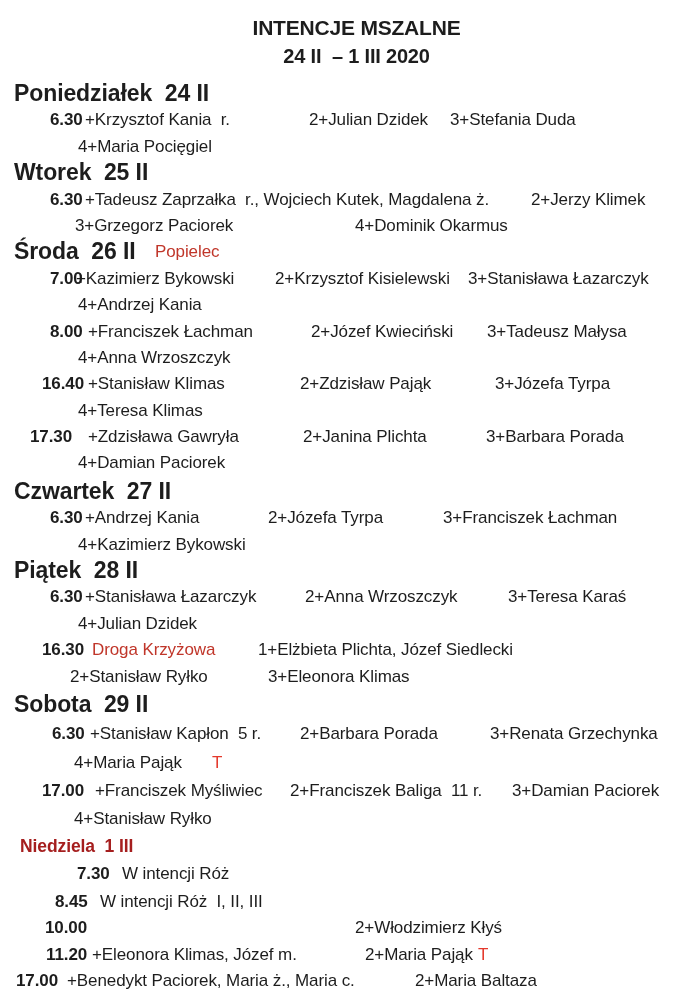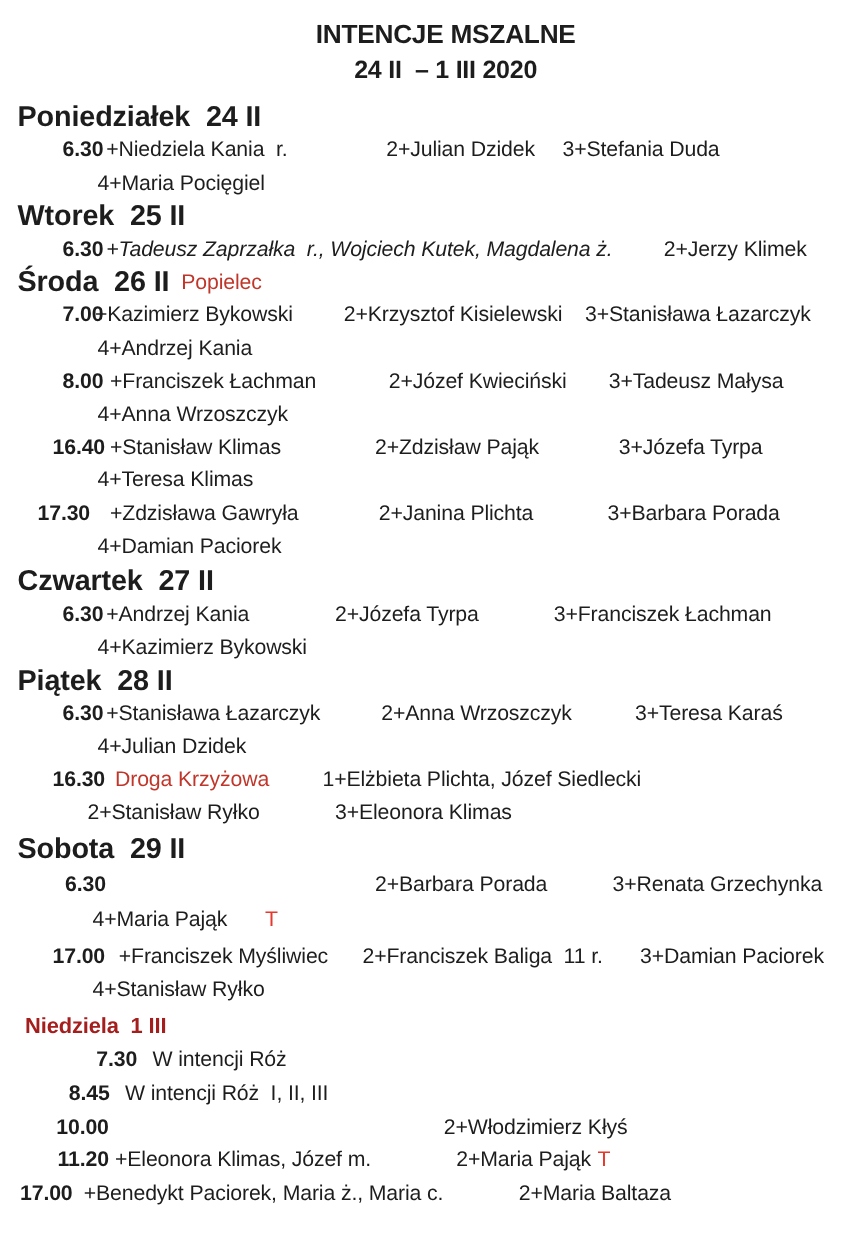--- a/index.html
+++ b/index.html
@@ -77,38 +77,42 @@
   <div class="title-block">
     <div class="title">INTENCJE MSZALNE</div>
     <div class="subtitle">24 II  – 1 III 2020</div>
   </div>
   <div id="schedule" class="schedule">
       <div class="line">
         <span class="seg header" style="left: 14px;">Poniedziałek  24 II</span>
       </div>
       <div class="line">
         <span class="seg time" style="left: 50px;">6.30</span>
-        <span class="seg text" style="left: 85px;">+Niedziela Kania  r.</span>
+        <span class="seg text" style="left: 85px;">+Krzysztof Kania  r.</span>
         <span class="seg text" style="left: 280px; margin-left: 29px;">2+Julian Dzidek</span>
         <span class="seg text" style="left: 450px;">3+Stefania Duda</span>
       </div>
       <div class="line">
         <span class="seg text" style="left: 78px;">4+Maria Pocięgiel</span>
       </div>
       <div class="line">
         <span class="seg header" style="left: 14px;">Wtorek  25 II</span>
       </div>
       <div class="line">
         <span class="seg time" style="left: 50px;">6.30</span>
-        <span class="seg text" style="left: 85px; font-style: italic;">+Tadeusz Zaprzałka  r., Wojciech Kutek, Magdalena ż.</span>
+        <span class="seg text" style="left: 85px;">+Tadeusz Zaprzałka  r., Wojciech Kutek, Magdalena ż.</span>
         <span class="seg text" style="left: 531px;">2+Jerzy Klimek</span>
       </div>
       <div class="line">
+        <span class="seg text" style="left: 75px;">3+Grzegorz Paciorek</span>
+        <span class="seg text" style="left: 355px;">4+Dominik Okarmus</span>
+      </div>
+      <div class="line">
         <span class="seg header" style="left: 14px;">Środa  26 II</span>
-        <span class="seg red" style="left: 145px; text-align: right;">Popielec</span>
+        <span class="seg red" style="left: 155px; text-align: right;">Popielec</span>
       </div>
       <div class="line">
         <span class="seg time" style="left: 50px;">7.00</span>
         <span class="seg text" style="left: 76px;">+Kazimierz Bykowski</span>
         <span class="seg text" style="left: 275px;">2+Krzysztof Kisielewski</span>
         <span class="seg text" style="left: 468px;">3+Stanisława Łazarczyk</span>
       </div>
       <div class="line">
         <span class="seg text" style="left: 78px;">4+Andrzej Kania</span>
       </div>
@@ -170,20 +174,21 @@
       </div>
       <div class="line">
         <span class="seg text" style="left: 70px;">2+Stanisław Ryłko</span>
         <span class="seg text" style="left: 268px;">3+Eleonora Klimas</span>
       </div>
       <div class="line" style="margin-top: 2px;">
         <span class="seg header" style="left: 14px;">Sobota  29 II</span>
       </div>
       <div class="line" style="margin-top: 3px;">
         <span class="seg time" style="left: 52px;">6.30</span>
+        <span class="seg text" style="left: 90px;">+Stanisław Kapłon  5 r.</span>
         <span class="seg text" style="left: 300px;">2+Barbara Porada</span>
         <span class="seg text" style="left: 490px;">3+Renata Grzechynka</span>
       </div>
       <div class="line" style="margin-top: 2px;">
         <span class="seg text" style="left: 74px;">4+Maria Pająk</span>
         <span class="seg redT" style="left: 212px;">T</span>
       </div>
       <div class="line" style="margin-top: 2px;">
         <span class="seg time" style="left: 42px;">17.00</span>
         <span class="seg text" style="left: 95px;">+Franciszek Myśliwiec</span>

